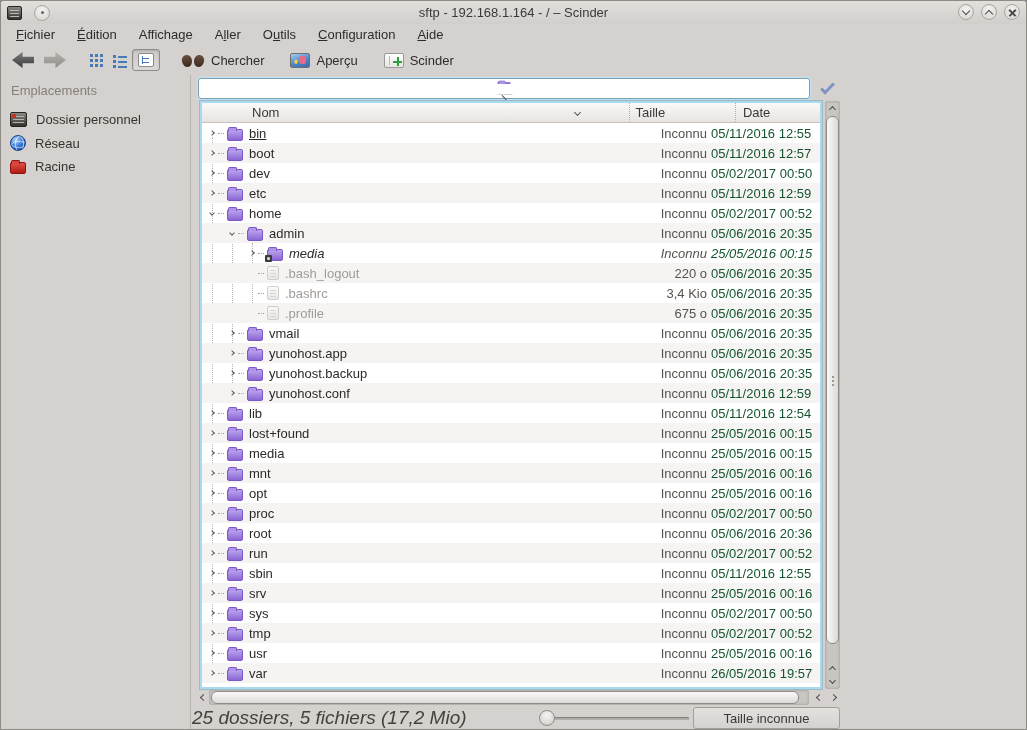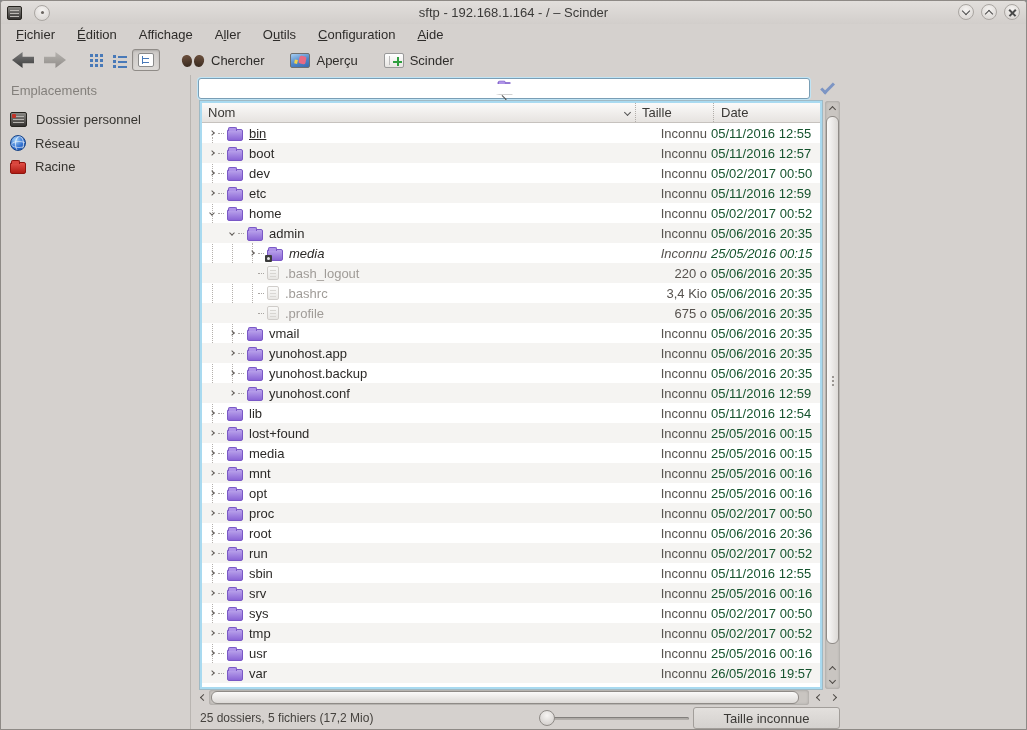--- a/index.html
+++ b/index.html
@@ -117,21 +117,21 @@
   .clearicon::before,.clearicon::after { content:""; position:absolute; left:6px; top:5.2px; width:8px; height:1.6px; background:#fff; }
   .clearicon::before { transform:rotate(45deg); } .clearicon::after { transform:rotate(-45deg); }
   .acceptbtn { margin-left:8px; width:22px; height:21px; display:flex; align-items:center; justify-content:center; }
   .checkmark { width:14px; height:7px; border-left:3px solid #7d95c4; border-bottom:3px solid #7d95c4;
     transform:rotate(-45deg) translateY(-2px); }
 
   .viewframe { position:absolute; left:8px; top:26px; width:622px; height:588px; background:#fff;
     border:2px solid #a9daf0; outline:1px solid #9fb9c4; }
   .listheader { position:relative; height:20px; background:linear-gradient(#fbfaf9,#e6e3e0);
     border-bottom:1px solid #c6c2be; display:flex; font-size:13px; color:#3a3835; }
-  .hcell { display:flex; align-items:center; }
+  .hcell { display:flex; align-items:center;margin-left:44px; }
   .hcell.name { width:433px; padding-left:6px; }
   .hcell.size { width:78px; border-left:1px dotted #b2aeaa; padding-left:6px; }
   .hcell.date { width:107px; border-left:1px dotted #b2aeaa; padding-left:7px; }
   .sortchev { margin-left:auto; margin-right:5px; width:5px; height:5px; border:solid #555;
     border-width:0 1.4px 1.4px 0; transform:rotate(45deg); }
   .rows { position:relative; width:618px; height:560px; overflow:hidden; }
   .row { display:flex; align-items:center; height:20px; font-size:13px; color:#2c2a28; position:relative; }
   .row.alt { background:#f5f4f2; }
   .row .name { white-space:nowrap; }
   .row.u .name { text-decoration:underline; }
@@ -163,21 +163,21 @@
   .hscroll { position:absolute; left:4px; top:615px; width:644px; height:15px; }
   .htrack { position:absolute; left:13px; top:0; width:600px; height:15px; background:#c9c5c1;
     border-radius:3px; box-shadow:inset 0 0 3px rgba(0,0,0,.25); }
   .hthumb { position:absolute; left:2px; top:1px; height:13px; width:588px;
     background:linear-gradient(#fbfaf9,#dcd9d6); border:1px solid #8f8b87; border-radius:6px; }
   .hbtn { position:absolute; top:0; width:14px; height:15px; display:flex; align-items:center; justify-content:center; }
   .hbtn .cv { border-color:#4e4a46; width:5px; height:5px; }
 
   
   .statusbar { position:absolute; left:0; top:630px; width:655px; height:26px; display:flex; align-items:center; }
-  .summary { font-size:12px; color:#45423e; padding-left:8px; }
+  .summary { font-size:19px; color:#45423e; padding-left:0;font-style:italic; }
   .zoomslider { position:absolute; left:347px; top:3px; width:150px; height:20px; }
   .ztrack { position:absolute; left:10px; right:0; top:9px; height:3px; background:#b3afab;
     border-radius:2px; box-shadow:inset 0 1px 1px rgba(0,0,0,.3); }
   .zknob { position:absolute; left:0; top:2px; width:16px; height:16px; border-radius:50%;
     background:radial-gradient(circle at 50% 32%,#f7f5f3,#ccc8c5); border:1px solid #8f8b87; }
   .capacity { position:absolute; left:501px; top:2px; width:147px; height:22px;
     background:linear-gradient(#e3e0dd,#d4d1ce); border:1px solid #a29e9a; border-radius:3px;
     display:flex; align-items:center; justify-content:center; font-size:13px; color:#3b3936; }
 
   

